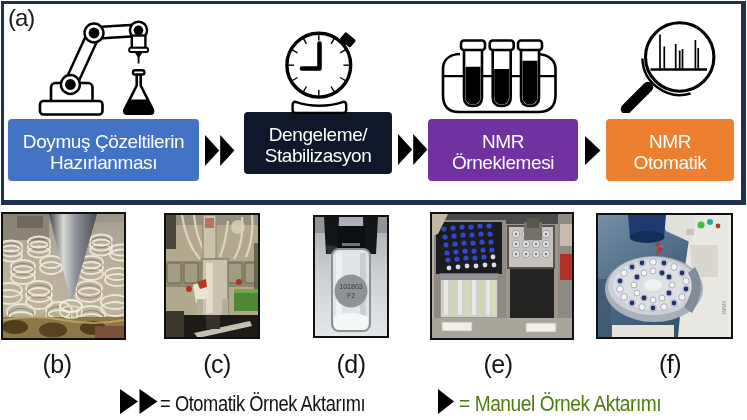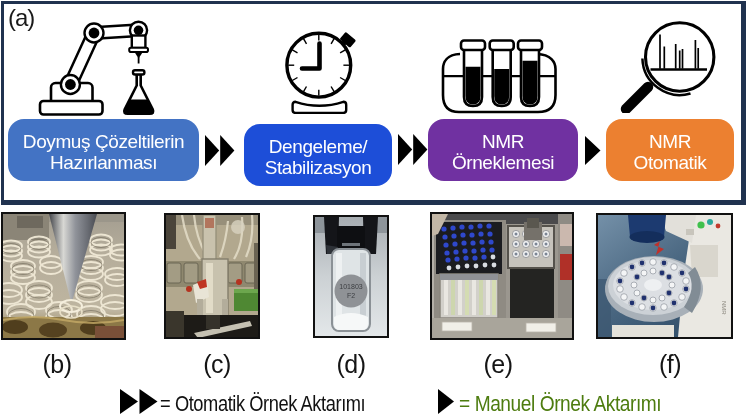--- a/index.html
+++ b/index.html
@@ -1,31 +1,31 @@
 <!DOCTYPE html>
 <html><head>
 <meta charset="utf-8">
 <style>
 html,body{margin:0;padding:0;}
 body{width:747px;height:420px;background:#fff;font-family:"Liberation Sans",sans-serif;position:relative;overflow:hidden;}
 .abs{position:absolute;}
-.box{position:absolute;border-radius:16px;color:#fff;text-align:center;font-size:19px;letter-spacing:-0.4px;line-height:21px;box-sizing:border-box;padding-top:12px;}
+.box{position:absolute;border-radius:4px;color:#fff;text-align:center;font-size:19px;letter-spacing:-0.4px;line-height:21px;box-sizing:border-box;padding-top:12px;}
 .lab{position:absolute;font-size:25px;color:#151515;text-align:center;letter-spacing:-0.5px;}
 </style>
 </head>
 <body>
 
 <div class="abs" style="left:1px;top:1px;width:736.5px;height:195.5px;border:3.5px solid #20324f;border-right-width:5px;border-bottom-width:5px;"></div>
 <div class="abs" style="left:8px;top:4px;font-size:24px;letter-spacing:-1px;color:#1a1a1a;">(a)</div>
 
 <div class="box" style="left:8px;top:119px;width:191px;height:62px;background:#4373c4;">
   <div>Doymuş Çözeltilerin</div>
     <div>Hazırlanması</div>
 </div>
-<div class="box" style="left:244px;top:124px;width:148px;height:62px;background:#1d4ed8;">
+<div class="box" style="left:244px;top:112px;width:148px;height:62px;background:#0f172a;">
   <div>Dengeleme/</div>
     <div>Stabilizasyon</div>
 </div>
 <div class="box" style="left:428px;top:119px;width:150px;height:62px;background:#7031a1;">
   <div>NMR</div>
     <div>Örneklemesi</div>
 </div>
 <div class="box" style="left:606px;top:119px;width:128px;height:62px;background:#ec8030;">
   <div>NMR</div>
     <div>Otomatik</div>

